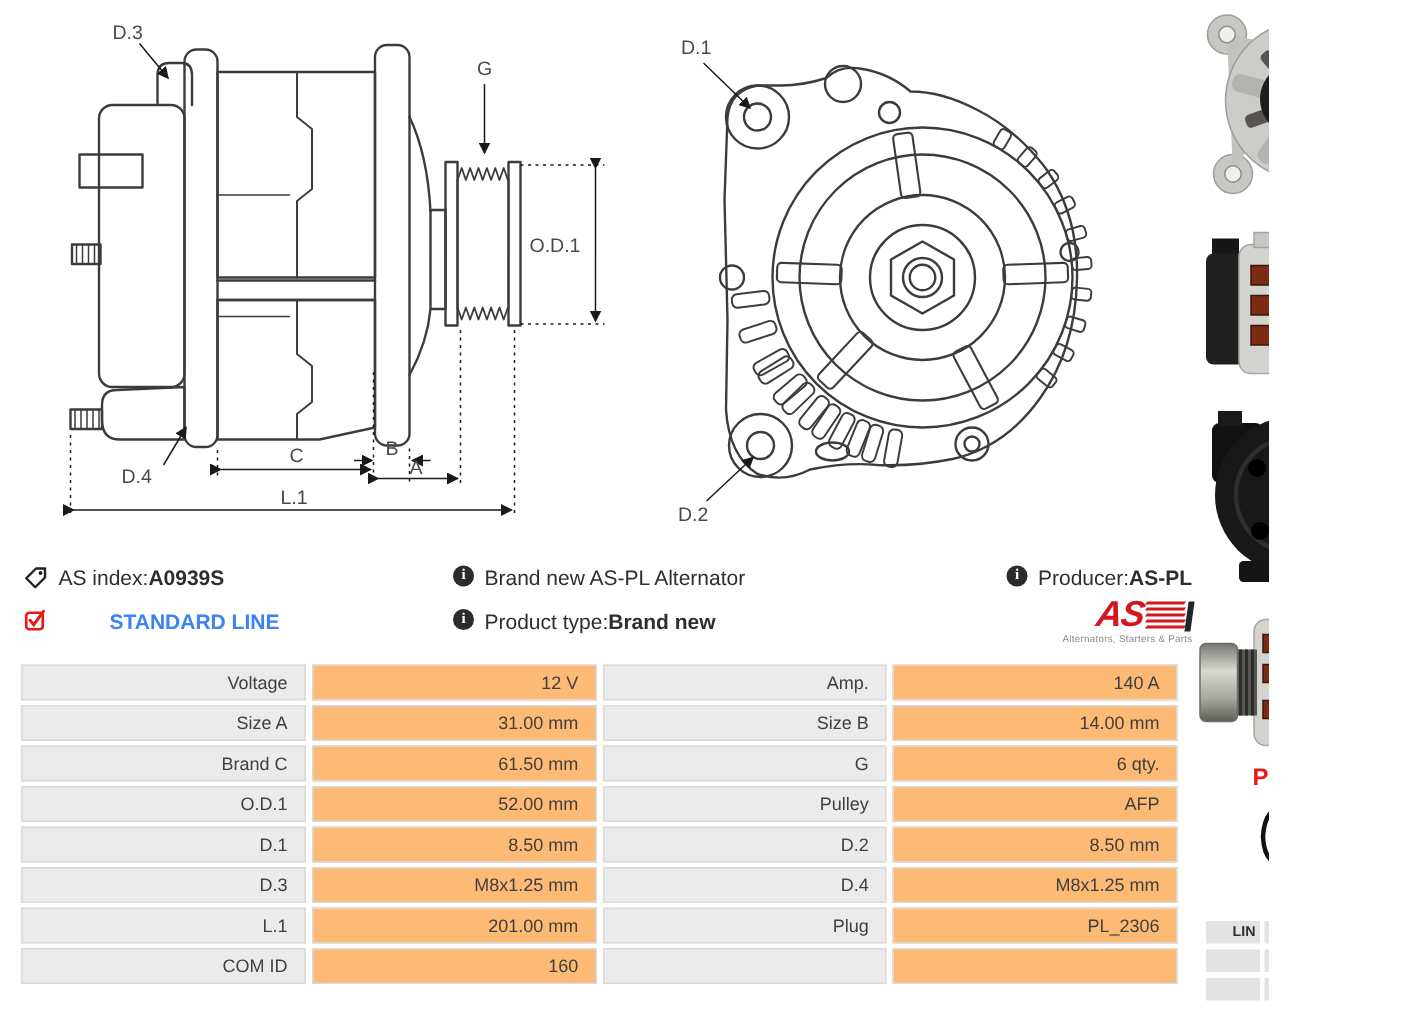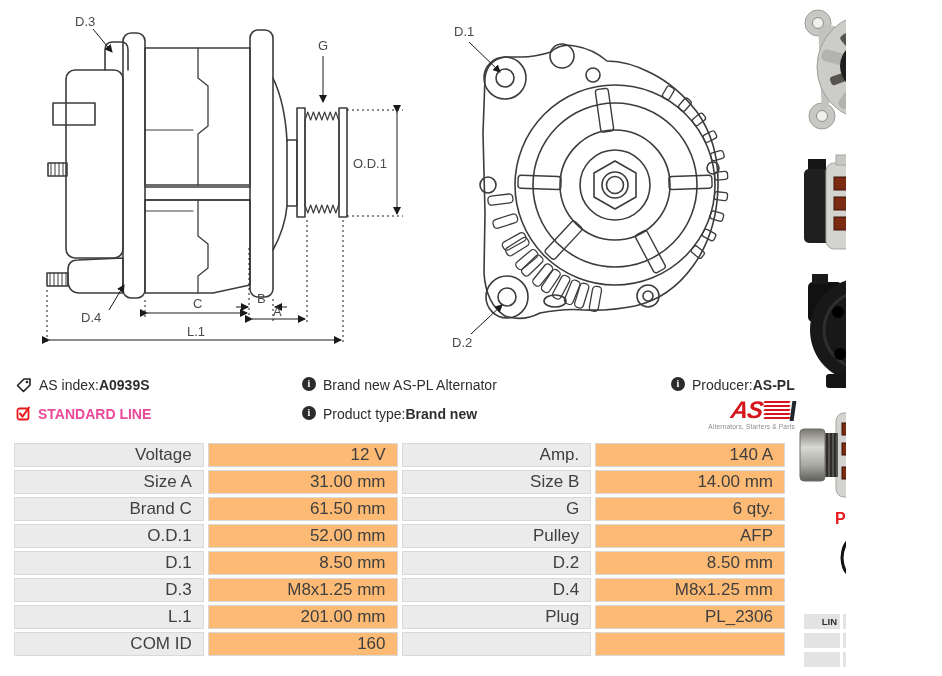--- a/index.html
+++ b/index.html
@@ -3,40 +3,40 @@
 <meta charset="utf-8">
 <style>
   html,body{margin:0;padding:0;background:#fff;}
   #app{position:relative;width:846px;height:676px;background:#fff;overflow:hidden;
        font-family:"Liberation Sans",sans-serif;color:#2e2e2e;}
   .abs{position:absolute;}
 
   
   .hdr-item{position:absolute;display:flex;font-size:14px;color:#2e2e2e;white-space:nowrap;}
   .hdr-item .b{font-weight:bold;margin-left:0;}
-  .std-line{color:#ec4899;font-weight:bold;}
+  .std-line{color:#3b82f6;font-weight:bold;margin-left:35px;}
   .info-icon{display:inline-block;width:14px;height:14px;border-radius:50%;background:#2b2b2b;
              color:#fff;text-align:center;line-height:14px;font-size:10px;font-weight:bold;
              font-family:"Liberation Serif",serif;margin-right:7px;flex:0 0 auto;}
   .info-icon::after{content:"i";}
   .icon-gap{margin-right:7px;flex:0 0 auto;display:inline-block;}
 
   
   .as-logo{position:absolute;left:700px;top:399px;width:95px;text-align:right;}
   .as-logo .mark{display:inline-flex;align-items:flex-end;}
   .as-logo .as-txt{font-weight:bold;font-style:italic;font-size:24px;line-height:22px;
                    color:#d6161d;transform:skewX(-8deg);letter-spacing:-1px;}
   .as-logo .stripes{display:inline-flex;flex-direction:column;gap:2px;margin-left:2px;margin-bottom:2px;}
   .as-logo .stripes i{display:block;width:26px;height:2px;background:#d6161d;transform:skewX(-35deg);}
   .as-logo .bar{display:inline-block;width:4px;height:20px;background:#20242c;margin-left:1px;transform:skewX(-8deg);}
   .as-logo .tagline{font-size:6.5px;color:#8a8a8a;margin-top:1px;letter-spacing:0.2px;}
 
   
   table.spec{position:absolute;left:10px;top:440px;width:779px;border-collapse:separate;border-spacing:4px 3px;table-layout:fixed;}
-  table.spec td{height:22px;border:1px solid #d9d9d9;font-size:17px;color:#3f3f3f;
+  table.spec td{height:22px;border:1px solid #d9d9d9;font-size:12px;color:#3f3f3f;
                 text-align:right;padding:0 11px 0 4px;overflow:hidden;white-space:nowrap;}
   table.spec td.lbl{background:#ebebeb;}
   table.spec td.val{background:#fdba74;}
 
   
   .photo{position:absolute;left:796px;width:146px;}
   .pl-code{position:absolute;left:795px;top:510px;width:147px;text-align:center;
            color:#e8191c;font-weight:bold;font-size:16px;letter-spacing:0.3px;}
   .plug-wrap{position:absolute;left:795px;top:534px;width:147px;text-align:center;}
   .plug-name{position:absolute;left:795px;top:586px;width:147px;text-align:center;

